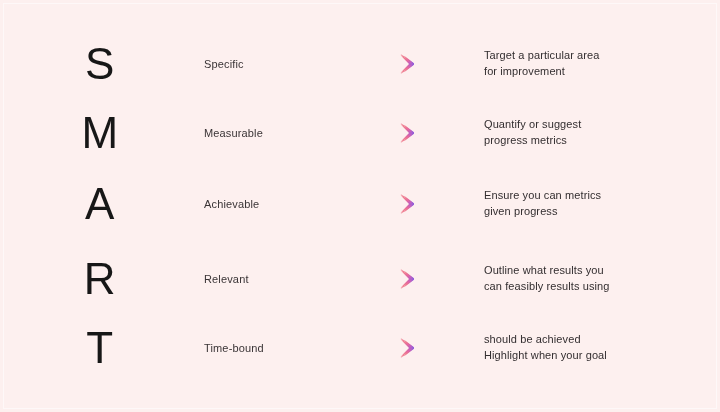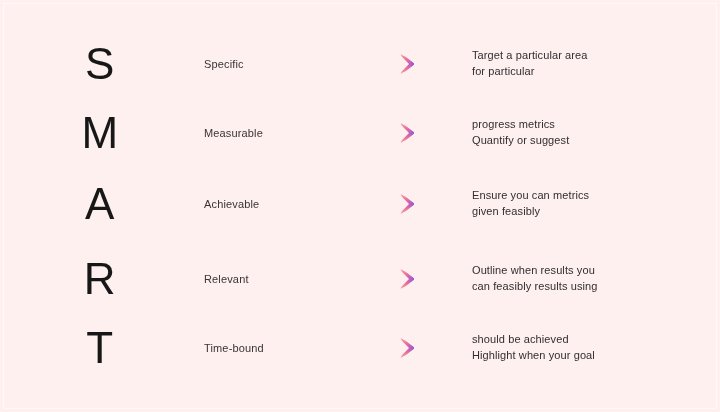--- a/index.html
+++ b/index.html
@@ -87,21 +87,21 @@
   }
   .arrow svg {
     display: block;
     width: 94px;
     height: 26px;
   }
 
   
   .desc {
     position: absolute;
-    left: 472px;
+    left: 484px;
     width: 180px;
     font-size: 11px;
     font-weight: 400;
     color: #332e30;
     line-height: 1.45;
     letter-spacing: 0.1px;
     transform: translateY(-50%);
   }
   .desc .line {
     display: block;
@@ -135,65 +135,65 @@
         <div class="label">Specific</div>
         <div class="arrow">
           <svg viewBox="0 0 94 26" xmlns="http://www.w3.org/2000/svg">
             <path d="M1 13 H74" stroke="url(#arrowGrad)" stroke-width="5.6" stroke-linecap="butt" fill="none"></path>
             <path d="M70 3.2 L70.2 3.2 L82.5 12.2 L82.5 13.8 L70.2 22.8 L70 22.8 L69.2 22.0 L78.0 13.0 L69.2 4.0 Z" fill="url(#arrowGrad)"></path>
             <path d="M73.5 5.0 L83.0 12.3 L83.0 13.7 L73.5 21.0 L72.4 20.0 L80.6 13.0 L72.4 6.0 Z" fill="url(#arrowGrad)"></path>
           </svg>
         </div>
         <div class="desc">
           <span class="line">Target a particular area</span>
-          <span class="line">for particular</span>
+          <span class="line">for improvement</span>
         </div>
       </div>
       <div class="row" style="top: 133px;">
         <div class="letter">M</div>
         <div class="label">Measurable</div>
         <div class="arrow">
           <svg viewBox="0 0 94 26" xmlns="http://www.w3.org/2000/svg">
             <path d="M1 13 H74" stroke="url(#arrowGrad)" stroke-width="5.6" stroke-linecap="butt" fill="none"></path>
             <path d="M70 3.2 L70.2 3.2 L82.5 12.2 L82.5 13.8 L70.2 22.8 L70 22.8 L69.2 22.0 L78.0 13.0 L69.2 4.0 Z" fill="url(#arrowGrad)"></path>
             <path d="M73.5 5.0 L83.0 12.3 L83.0 13.7 L73.5 21.0 L72.4 20.0 L80.6 13.0 L72.4 6.0 Z" fill="url(#arrowGrad)"></path>
           </svg>
         </div>
         <div class="desc">
+          <span class="line">Quantify or suggest</span>
           <span class="line">progress metrics</span>
-          <span class="line">Quantify or suggest</span>
         </div>
       </div>
       <div class="row" style="top: 204px;">
         <div class="letter">A</div>
         <div class="label">Achievable</div>
         <div class="arrow">
           <svg viewBox="0 0 94 26" xmlns="http://www.w3.org/2000/svg">
             <path d="M1 13 H74" stroke="url(#arrowGrad)" stroke-width="5.6" stroke-linecap="butt" fill="none"></path>
             <path d="M70 3.2 L70.2 3.2 L82.5 12.2 L82.5 13.8 L70.2 22.8 L70 22.8 L69.2 22.0 L78.0 13.0 L69.2 4.0 Z" fill="url(#arrowGrad)"></path>
             <path d="M73.5 5.0 L83.0 12.3 L83.0 13.7 L73.5 21.0 L72.4 20.0 L80.6 13.0 L72.4 6.0 Z" fill="url(#arrowGrad)"></path>
           </svg>
         </div>
         <div class="desc">
           <span class="line">Ensure you can metrics</span>
-          <span class="line">given feasibly</span>
+          <span class="line">given progress</span>
         </div>
       </div>
       <div class="row" style="top: 279px;">
         <div class="letter">R</div>
         <div class="label">Relevant</div>
         <div class="arrow">
           <svg viewBox="0 0 94 26" xmlns="http://www.w3.org/2000/svg">
             <path d="M1 13 H74" stroke="url(#arrowGrad)" stroke-width="5.6" stroke-linecap="butt" fill="none"></path>
             <path d="M70 3.2 L70.2 3.2 L82.5 12.2 L82.5 13.8 L70.2 22.8 L70 22.8 L69.2 22.0 L78.0 13.0 L69.2 4.0 Z" fill="url(#arrowGrad)"></path>
             <path d="M73.5 5.0 L83.0 12.3 L83.0 13.7 L73.5 21.0 L72.4 20.0 L80.6 13.0 L72.4 6.0 Z" fill="url(#arrowGrad)"></path>
           </svg>
         </div>
         <div class="desc">
-          <span class="line">Outline when results you</span>
+          <span class="line">Outline what results you</span>
           <span class="line">can feasibly results using</span>
         </div>
       </div>
       <div class="row" style="top: 348px;">
         <div class="letter">T</div>
         <div class="label">Time-bound</div>
         <div class="arrow">
           <svg viewBox="0 0 94 26" xmlns="http://www.w3.org/2000/svg">
             <path d="M1 13 H74" stroke="url(#arrowGrad)" stroke-width="5.6" stroke-linecap="butt" fill="none"></path>
             <path d="M70 3.2 L70.2 3.2 L82.5 12.2 L82.5 13.8 L70.2 22.8 L70 22.8 L69.2 22.0 L78.0 13.0 L69.2 4.0 Z" fill="url(#arrowGrad)"></path>

